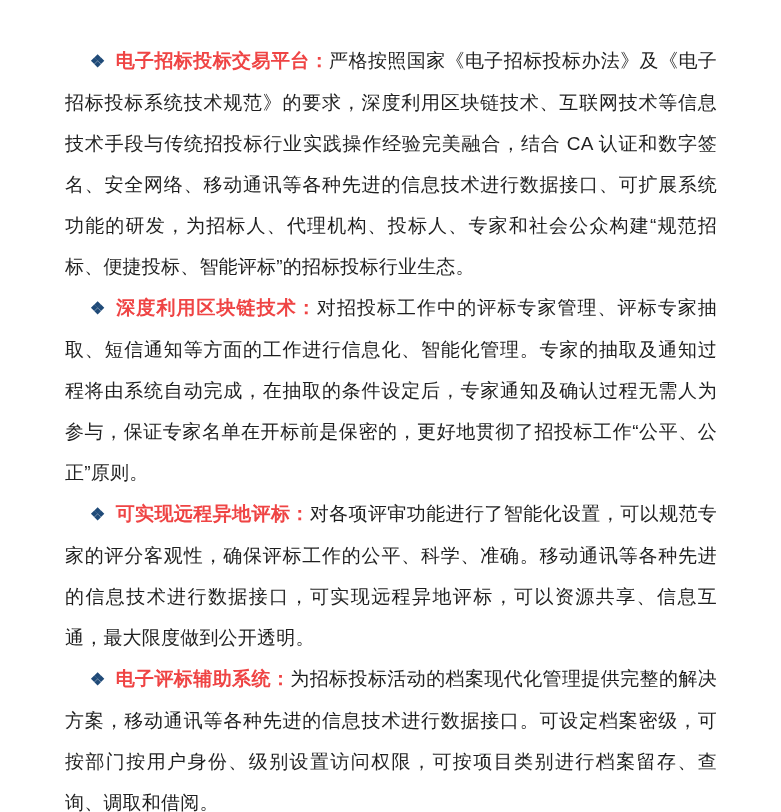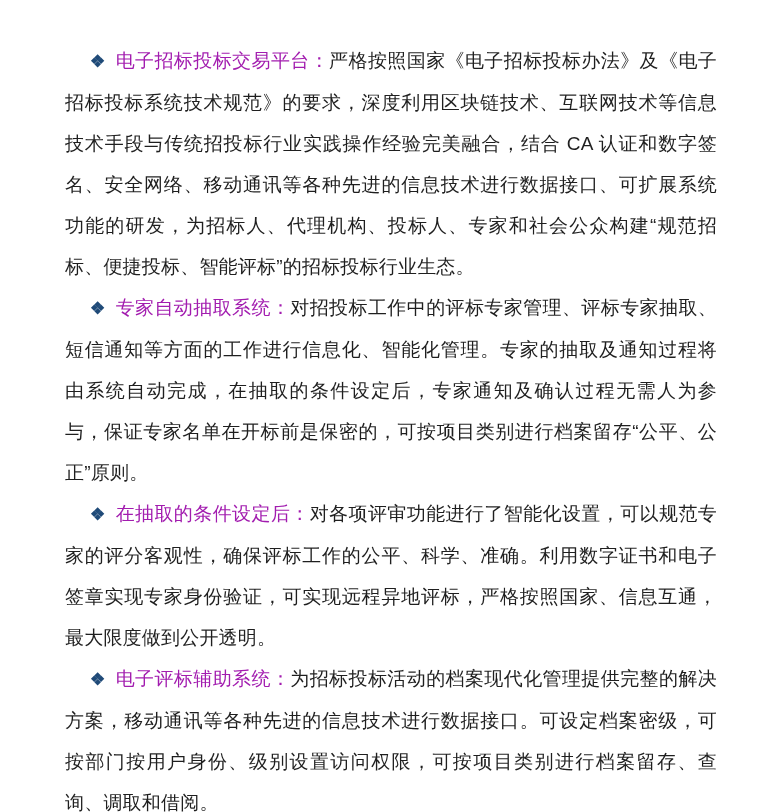--- a/index.html
+++ b/index.html
@@ -22,30 +22,30 @@
     text-indent:25px;
     letter-spacing:0.2px;
   }
   .bullet{
     color:#1f4a78;
     font-weight:bold;
     font-size:17px;
   }
   .bullet.gap{margin-right:10px;}
   .title,.sep{
-    color:#a21caf;
-    font-weight:normal;
+    color:#ef4444;
+    font-weight:bold;
   }
 </style>
 </head>
 <body>
 
 <div class="page">
 
   <p class="para"><span class="bullet gap">❖</span><span class="title">电子招标投标交易平台</span><span class="sep">：</span><span class="body-text">严格按照国家《电子招标投标办法》及《电子招标投标系统技术规范》的要求，深度利用区块链技术、互联网技术等信息技术手段与传统招投标行业实践操作经验完美融合，结合 CA 认证和数字签名、安全网络、移动通讯等各种先进的信息技术进行数据接口、可扩展系统功能的研发，为招标人、代理机构、投标人、专家和社会公众构建“规范招标、便捷投标、智能评标”的招标投标行业生态。</span></p>
 
-  <p class="para"><span class="bullet gap">❖</span><span class="title">专家自动抽取系统</span><span class="sep">：</span><span class="body-text">对招投标工作中的评标专家管理、评标专家抽取、短信通知等方面的工作进行信息化、智能化管理。专家的抽取及通知过程将由系统自动完成，在抽取的条件设定后，专家通知及确认过程无需人为参与，保证专家名单在开标前是保密的，可按项目类别进行档案留存“公平、公正”原则。</span></p>
+  <p class="para"><span class="bullet gap">❖</span><span class="title">深度利用区块链技术</span><span class="sep">：</span><span class="body-text">对招投标工作中的评标专家管理、评标专家抽取、短信通知等方面的工作进行信息化、智能化管理。专家的抽取及通知过程将由系统自动完成，在抽取的条件设定后，专家通知及确认过程无需人为参与，保证专家名单在开标前是保密的，更好地贯彻了招投标工作“公平、公正”原则。</span></p>
 
-  <p class="para"><span class="bullet gap">❖</span><span class="title">在抽取的条件设定后</span><span class="sep">：</span><span class="body-text">对各项评审功能进行了智能化设置，可以规范专家的评分客观性，确保评标工作的公平、科学、准确。利用数字证书和电子签章实现专家身份验证，可实现远程异地评标，严格按照国家、信息互通，最大限度做到公开透明。</span></p>
+  <p class="para"><span class="bullet gap">❖</span><span class="title">可实现远程异地评标</span><span class="sep">：</span><span class="body-text">对各项评审功能进行了智能化设置，可以规范专家的评分客观性，确保评标工作的公平、科学、准确。移动通讯等各种先进的信息技术进行数据接口，可实现远程异地评标，可以资源共享、信息互通，最大限度做到公开透明。</span></p>
 
   <p class="para"><span class="bullet gap">❖</span><span class="title">电子评标辅助系统</span><span class="sep">：</span><span class="body-text">为招标投标活动的档案现代化管理提供完整的解决方案，移动通讯等各种先进的信息技术进行数据接口。可设定档案密级，可按部门按用户身份、级别设置访问权限，可按项目类别进行档案留存、查询、调取和借阅。</span></p>
 
 </div>
 
 </body></html>

